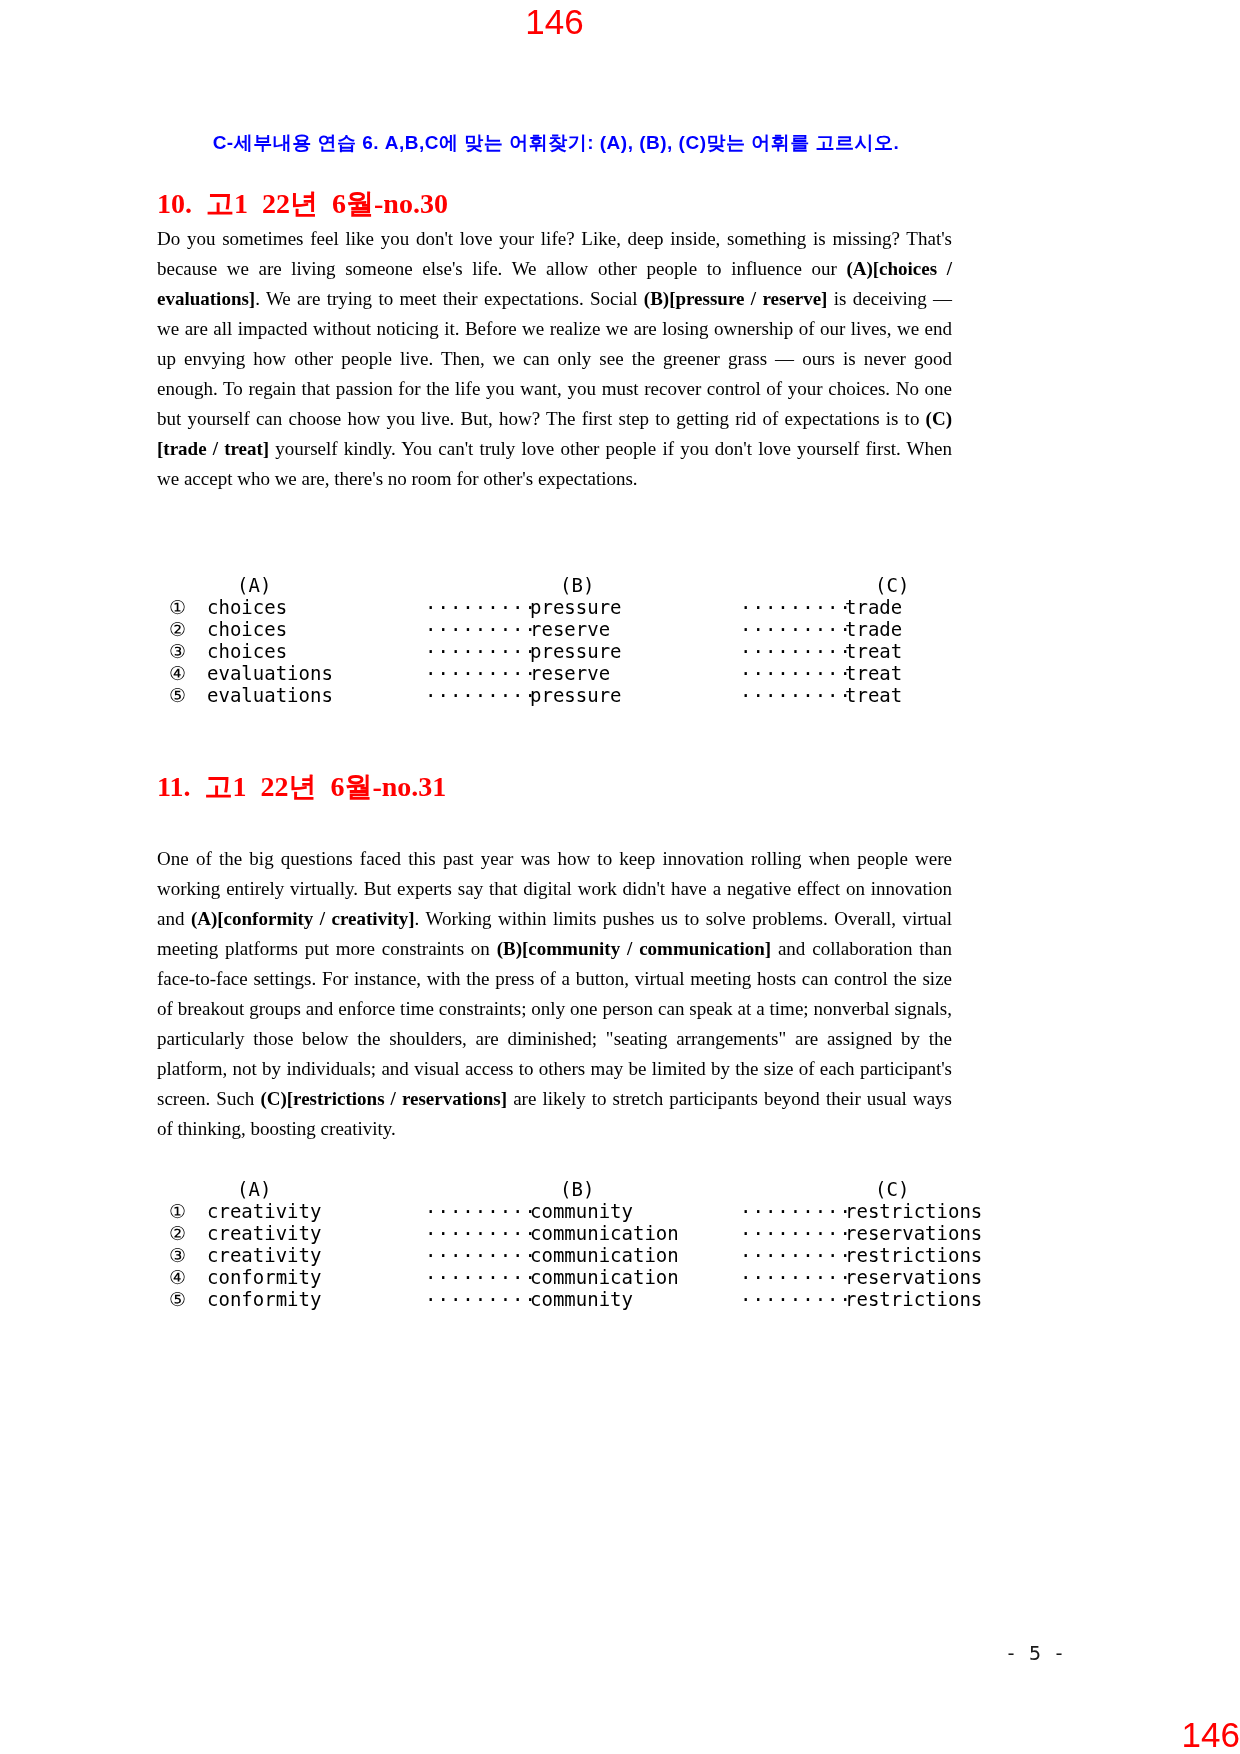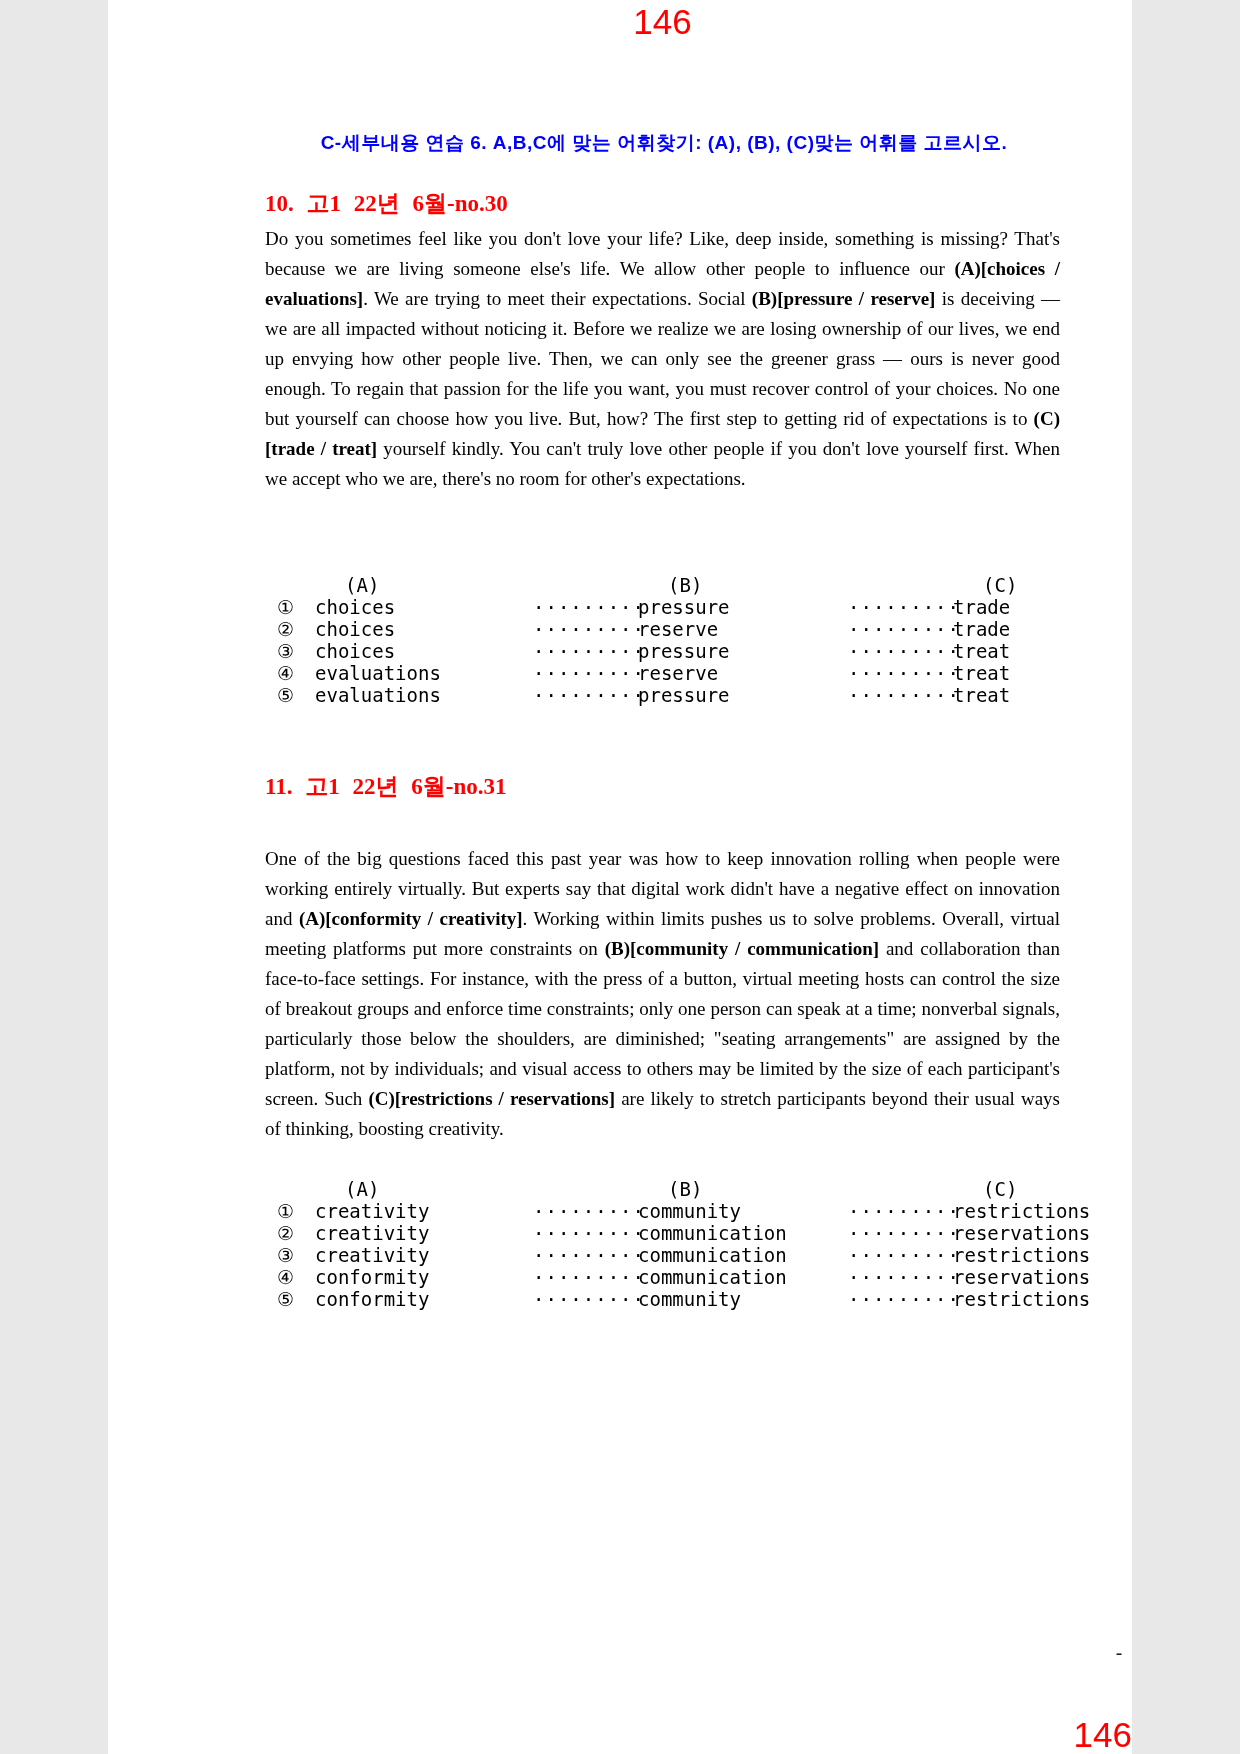--- a/index.html
+++ b/index.html
@@ -1,18 +1,18 @@
 <!DOCTYPE html>
 <html><head>
 <meta charset="utf-8">
 <style>
   html,body { margin:0; padding:0; background:#e8e8e8; }
   .page {
     position:relative;
-    width:1024px; height:1754px;
+    width:1240px; height:1754px;
     margin:0 auto;
     background:#ffffff;
     font-family:"Liberation Serif", serif;
     color:#000;
     overflow:hidden;
   }
   .top-pagenum {
     position:absolute; top:2px; left:157px; width:795px;
     text-align:center;
     font-family:"Liberation Sans", sans-serif;
@@ -26,21 +26,21 @@
     font-weight:bold;
     font-size:19px; line-height:24px;
     color:#0000ff;
     letter-spacing:0.5px;
   }
   .q-title {
     position:absolute; left:157px; width:795px;
     margin:0;
     font-family:"Liberation Serif", serif;
     font-weight:bold;
-    font-size:23px; line-height:28px;
+    font-size:28px; line-height:28px;
     color:#ff0000;
     word-spacing:7px;
   }
   .q-title-10 { top:190px; }
   .q-title-11 { top:773px; }
   .passage {
     position:absolute; left:157px; width:795px;
     margin:0;
     font-size:19px; line-height:30px;
     text-align:justify;

